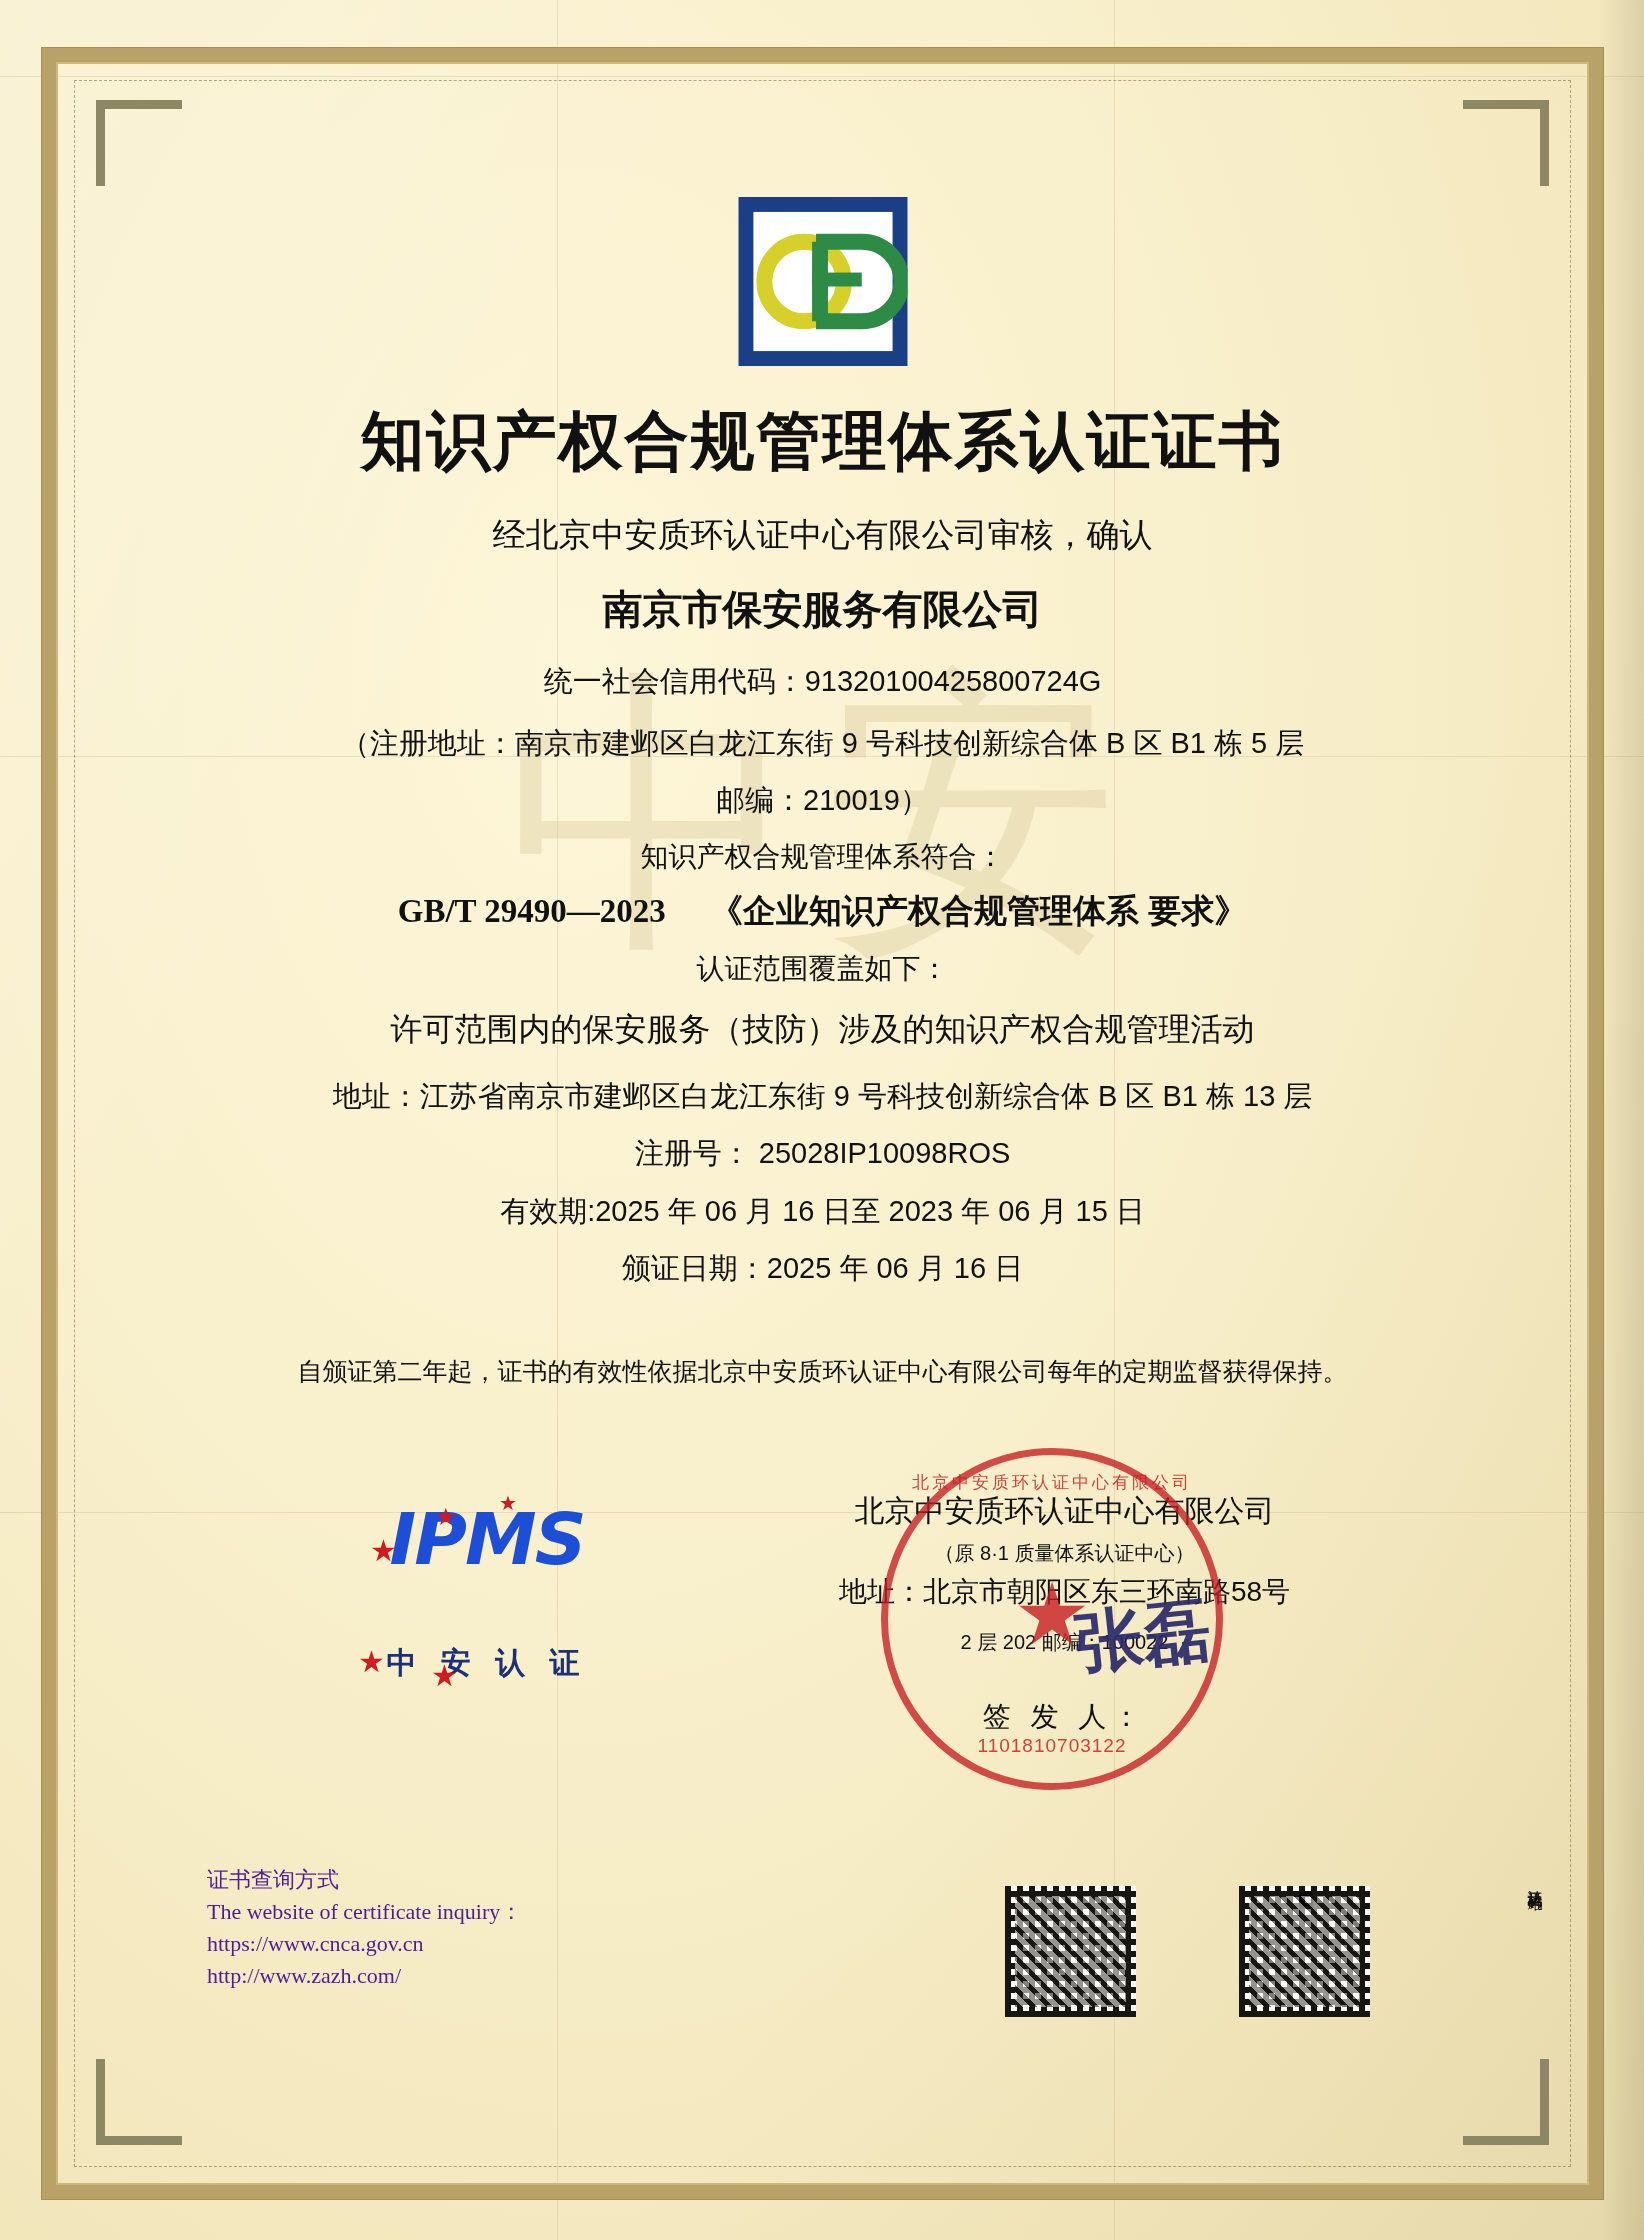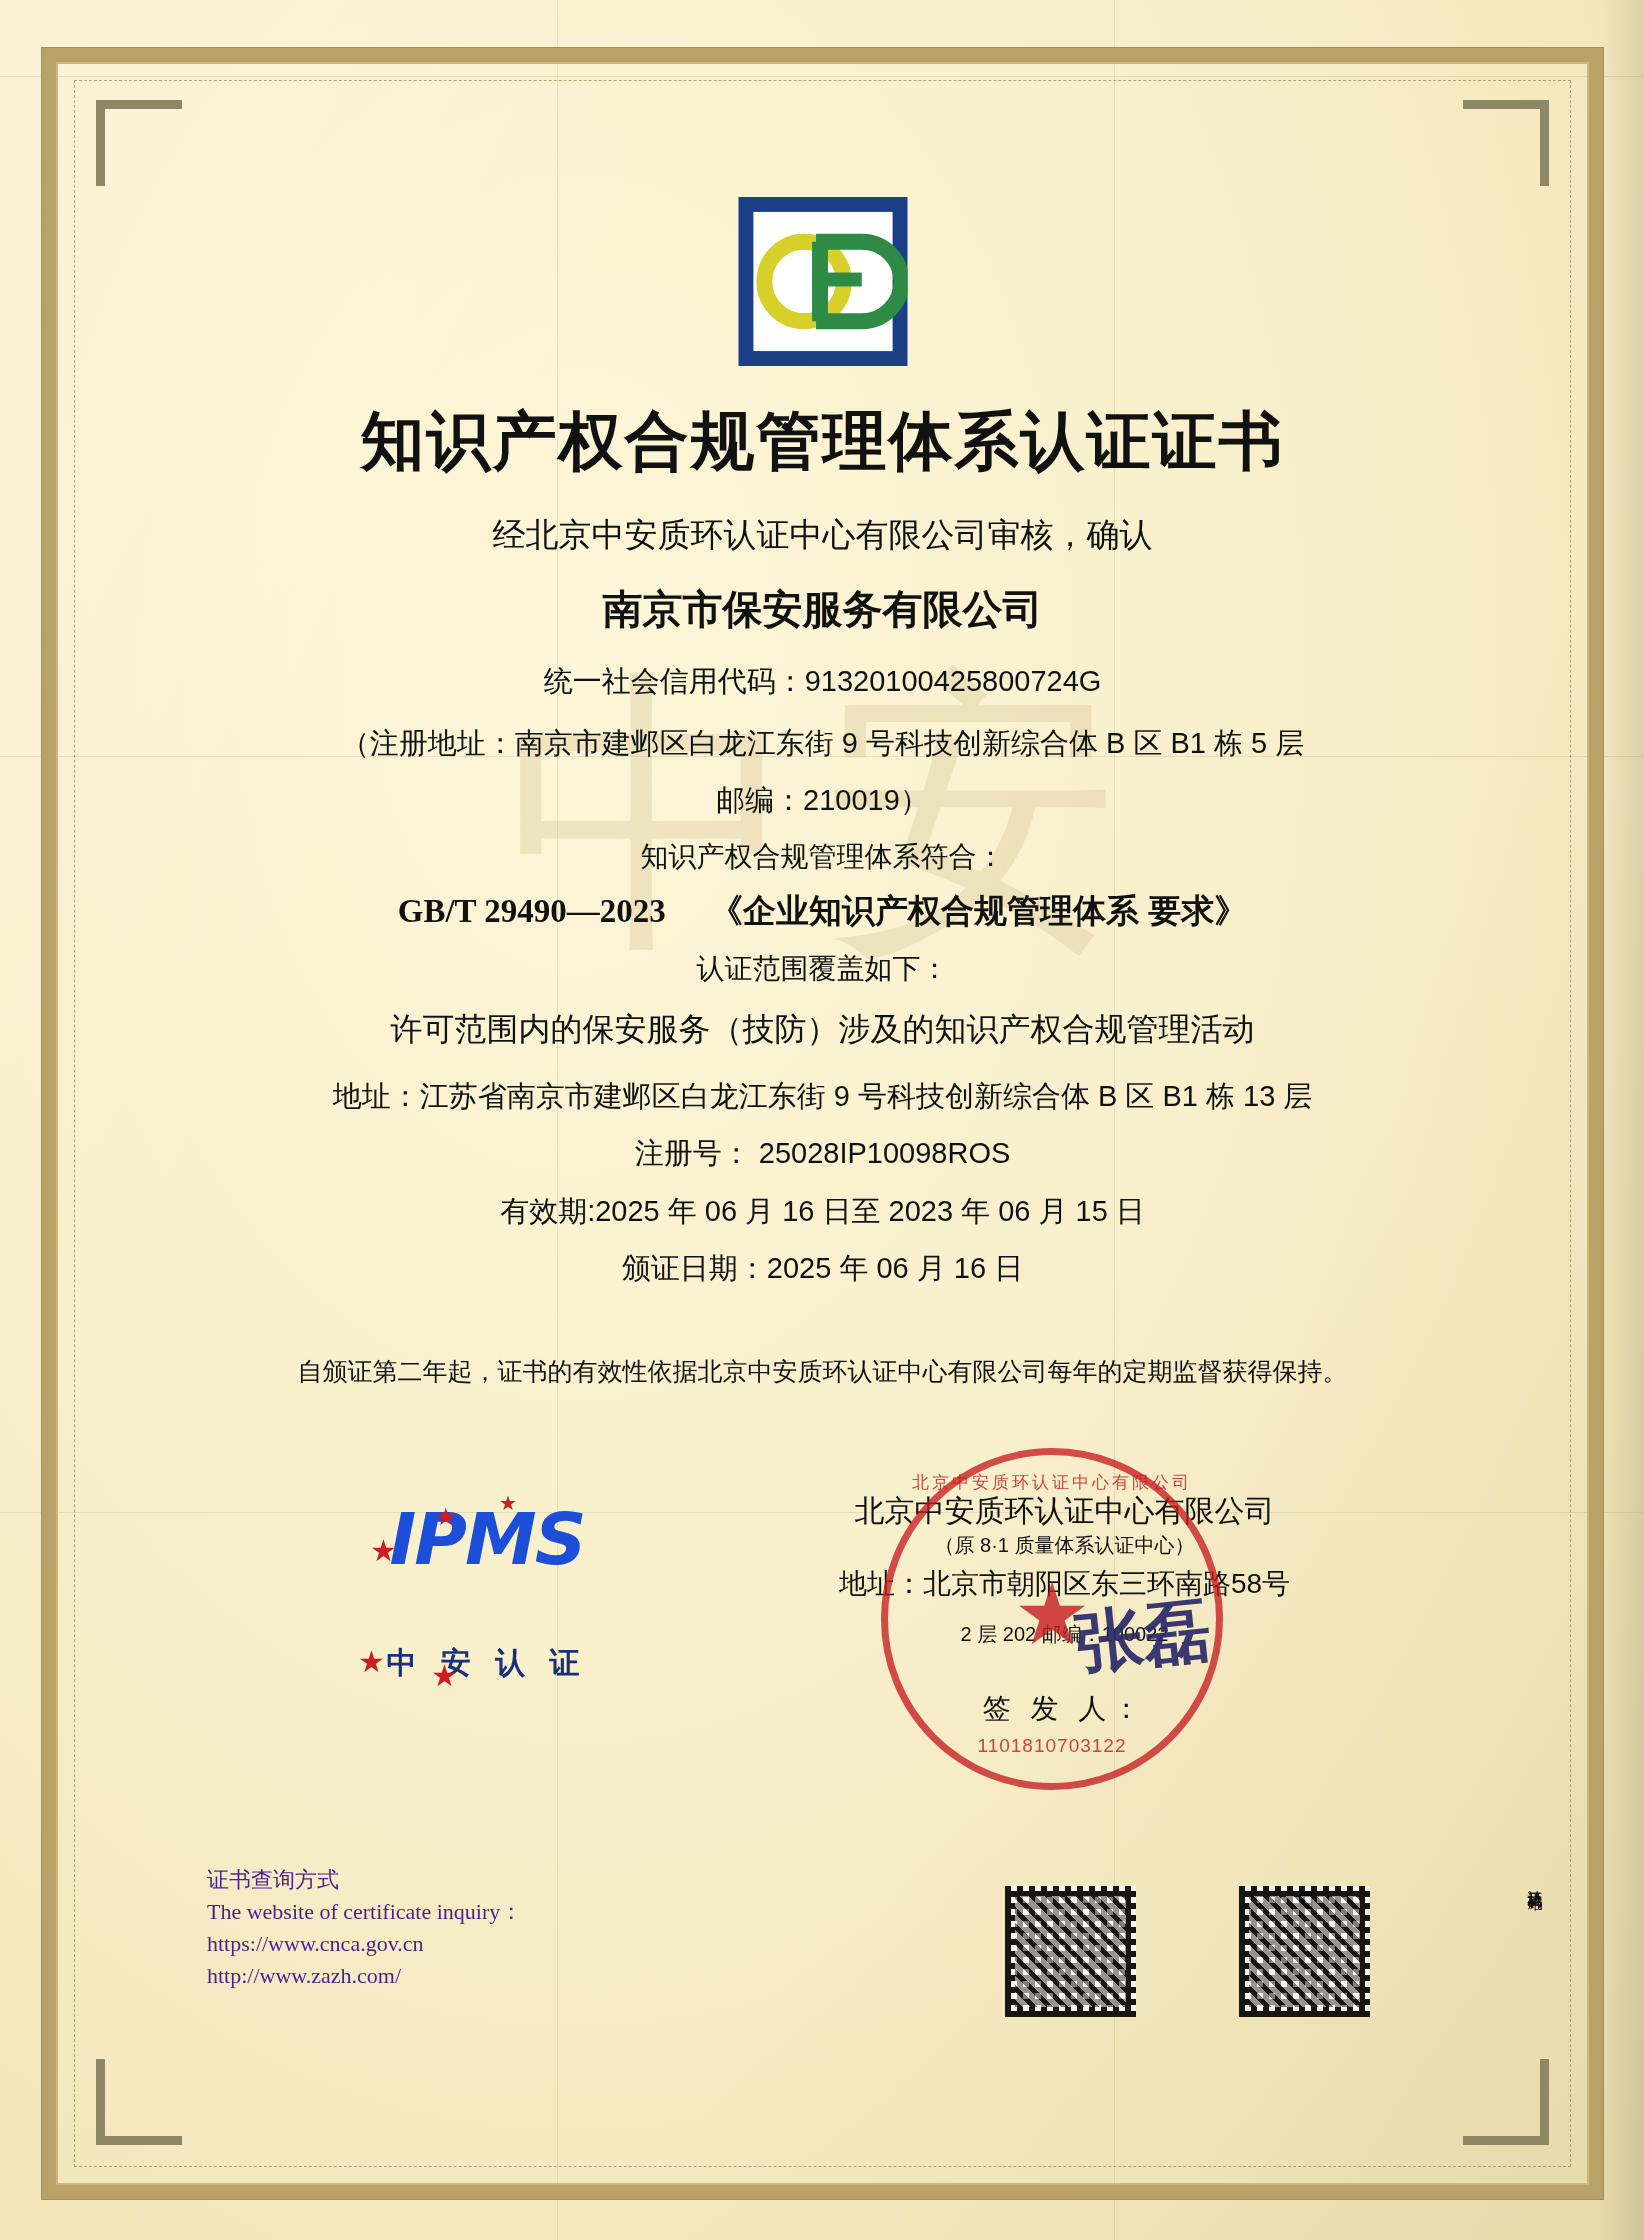--- a/index.html
+++ b/index.html
@@ -123,21 +123,21 @@
   .ipms-cn{
     margin-top:62px;font-size:30px;color:#1b2f7a;font-weight:bold;letter-spacing:8px;
   }
   .star{position:absolute;color:#d01b20;font-size:30px;}
 
   
   .sigblock{
     position:absolute;left:756px;top:1491px;width:617px;text-align:center;color:#111;
   }
   .sig-l1{font-size:30px;}
-  .sig-l2{font-size:20px;}
+  .sig-l2{font-size:20px;margin-top:8px;}
   .sig-l3{font-size:28px;margin-top:6px;}
   .sig-l4{font-size:20px;margin-top:18px;}
   .sig-l5{font-size:28px;margin-top:42px;letter-spacing:6px;}
 
   
   .seal{
     position:absolute;left:881px;top:1448px;width:328px;height:328px;
     border:7px solid rgba(198,28,32,.78);border-radius:50%;
     color:rgba(198,28,32,.82);
     pointer-events:none;

